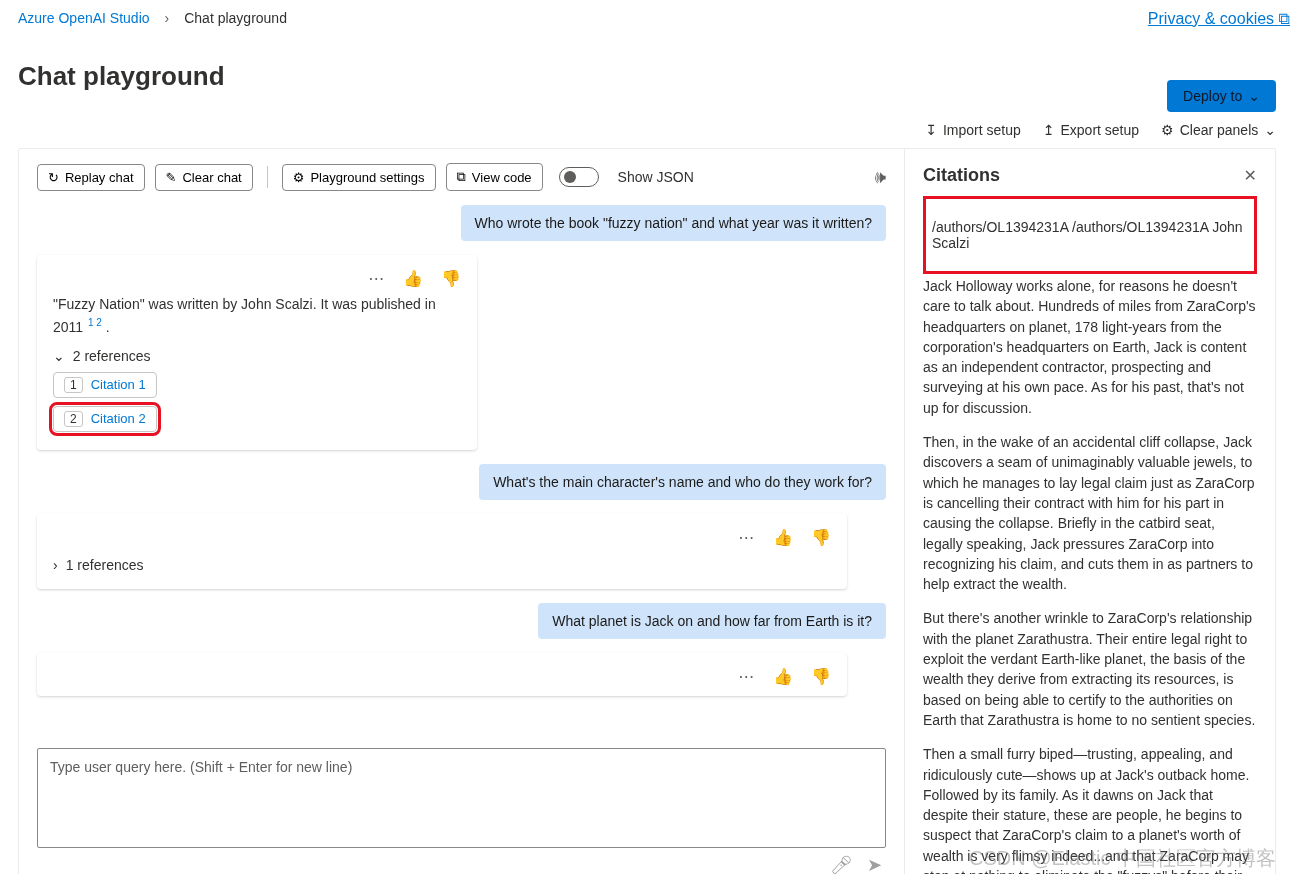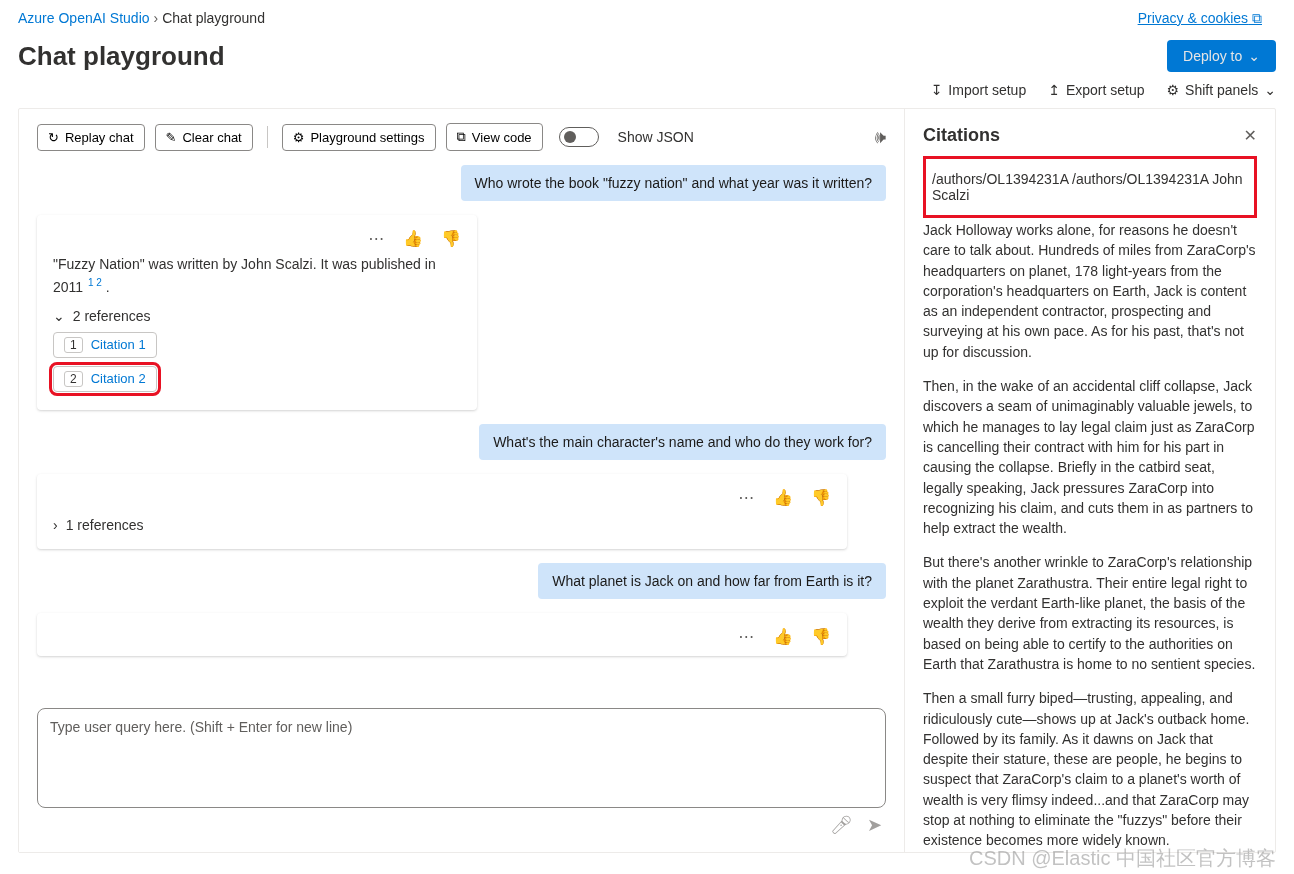--- a/index.html
+++ b/index.html
@@ -1,27 +1,27 @@
 <!DOCTYPE html>
 <html><head>
 <meta charset="utf-8">
 <style>
   * { box-sizing: border-box; margin: 0; padding: 0; }
   html, body { width: 1294px; height: 874px; font-family: "Segoe UI", sans-serif; font-size: 14px; color: #323130; background: #fff; overflow: hidden; }
   a { color: #0078d4; text-decoration: none; }
   .top-area { padding: 10px 18px 0 18px; }
-  .breadcrumb { display: flex; align-items: flex-end; gap: 4px; font-size: 14px; }
+  .breadcrumb { display: flex; align-items: flex-end; gap: 15px; font-size: 14px; }
   .breadcrumb .sep { color: #605e5c; }
   .breadcrumb .current { color: #323130; }
   .breadcrumb .home-link { color: #0078d4; }
-  .topright { position: absolute; top: 10px; right: 32px; font-size: 14px; padding-left: 36px; }
+  .topright { position: absolute; top: 10px; right: 4px; font-size: 16px; padding-left: 36px; }
   .topright a { text-decoration: underline; color:#0078d4; }
   .header-row { display: flex; justify-content: space-between; align-items: center; padding: 14px 18px 6px 18px; }
   .page-title { font-size: 26px; font-weight: 600; }
-  .deploy-btn { background: #0078d4; color: #e5e5e5; border: none; border-radius: 4px; padding: 8px 16px; font-size: 14px; cursor: pointer; display: flex; align-items: center; gap: 6px; }
+  .deploy-btn { background: #0078d4; color: #0f172a; border: none; border-radius: 4px; padding: 8px 16px; font-size: 14px; cursor: pointer; display: flex; align-items: center; gap: 6px; margin-top: 40px; }
   .secondary-actions { display: flex; justify-content: flex-end; gap: 22px; padding: 4px 18px 10px 18px; font-size: 14px; color:#323130;}
   .sec-action { display: flex; align-items: center; gap: 6px; cursor: pointer; }
   .main-wrap { display: flex; height: 745px; border: 1px solid #edebe9; margin: 0 18px; border-radius: 2px;}
   .left-pane { flex: 1; display: flex; flex-direction: column; border-right: 1px solid #edebe9; position: relative; }
   .toolbar { display: flex; align-items: center; gap: 10px; padding: 14px 18px; }
   .tb-btn { border: 1px solid #8a8886; border-radius: 4px; background: #fff; padding: 5px 10px; font-size: 13px; display: flex; align-items: center; gap: 6px; cursor: pointer; }
   .tb-sep { width: 1px; height: 22px; background: #c8c6c4; margin: 0 4px; }
   .switch-wrap { display: flex; align-items: center; gap: 19px; margin-left: 6px; }
   .switch { width: 40px; height: 20px; border-radius: 10px; border: 1px solid #605e5c; position: relative; background:#fff; }
   .switch .knob { width: 12px; height: 12px; border-radius: 50%; background: #605e5c; position: absolute; top: 3px; left: 4px; }
@@ -33,26 +33,26 @@
   .card-actions { display: flex; justify-content: flex-end; gap: 18px; color: #605e5c; font-size: 16px; margin-bottom: 6px;}
   .card-actions .dots { letter-spacing: 1px; }
   .answer-text { font-size: 14px; line-height: 1.5; }
   .sup { font-size: 10px; color: #0078d4; vertical-align: super; margin-left:1px;}
   .refs-row { display:flex; align-items:center; gap:8px; margin-top:10px; font-size:14px; cursor:pointer;}
   .chev { display:inline-block; transform: rotate(0deg); }
   .cite-pill { display:inline-flex; align-items:center; gap:8px; border:1px solid #c8c6c4; border-radius:4px; padding:4px 10px; margin-top:8px; color:#0078d4; font-size:13px; cursor:pointer;}
   .cite-badge { border:1px solid #c8c6c4; border-radius:3px; color:#323130; padding:0px 5px; font-size:12px; background:#fff;}
   .red-box { outline: 3px solid #e81123; outline-offset: 1px; }
   .input-area { padding: 10px 18px 16px 18px; display: flex; flex-direction: column; gap: 6px; background:#fff;}
-  .input-box { border: 1px solid #8a8886; border-radius: 8px; min-height: 100px; padding: 10px 12px; color: #605e5c; font-size: 14px; }
+  .input-box { border: 1px solid #8a8886; border-radius: 2px; min-height: 100px; padding: 10px 12px; color: #605e5c; font-size: 14px; }
   .input-icons { display: flex; justify-content: flex-end; gap: 14px; color: #a19f9d; font-size: 18px; padding-right:4px;}
   .right-pane { width: 370px; padding: 16px 18px 16px 18px; overflow: auto; }
   .cit-head { display: flex; justify-content: space-between; align-items: center; font-size: 18px; font-weight: 600; margin-bottom: 10px; }
   .close-x { font-size: 16px; color: #605e5c; cursor: pointer; font-weight: normal;}
-  .cit-title-box { border: 3px solid #e81123; padding: 12px 6px; font-size: 14px; margin-bottom: 2px; word-break: break-word;}
+  .cit-title-box { border: 3px solid #e81123; padding: 20px 6px; font-size: 14px; margin-bottom: 2px; word-break: break-word;}
   .cit-body p { font-size: 14px; line-height: 1.45; margin-bottom: 14px; word-break: break-word; }
   .watermark { position:absolute; right:18px; bottom:2px; color:rgba(120,120,120,0.45); font-size:20px; font-weight:500; pointer-events:none;}
 </style>
 </head>
 <body>
 
 <div class="top-area">
   <div class="breadcrumb">
     <a href="#" class="home-link">Azure OpenAI Studio</a>
     <span class="sep">›</span>
@@ -75,21 +75,21 @@
   <div class="sec-action">
     <span>↧</span>
     <span>Import setup</span>
   </div>
   <div class="sec-action">
     <span>↥</span>
     <span>Export setup</span>
   </div>
   <div class="sec-action">
     <span>⚙</span>
-    <span>Shift panels</span>
+    <span>Clear panels</span>
     <span>⌄</span>
   </div>
 </div>
 
 <div class="main-wrap">
   <div class="left-pane">
     <div class="toolbar">
       <button class="tb-btn">
           <span>↻</span>
           <span>Replay chat</span>

